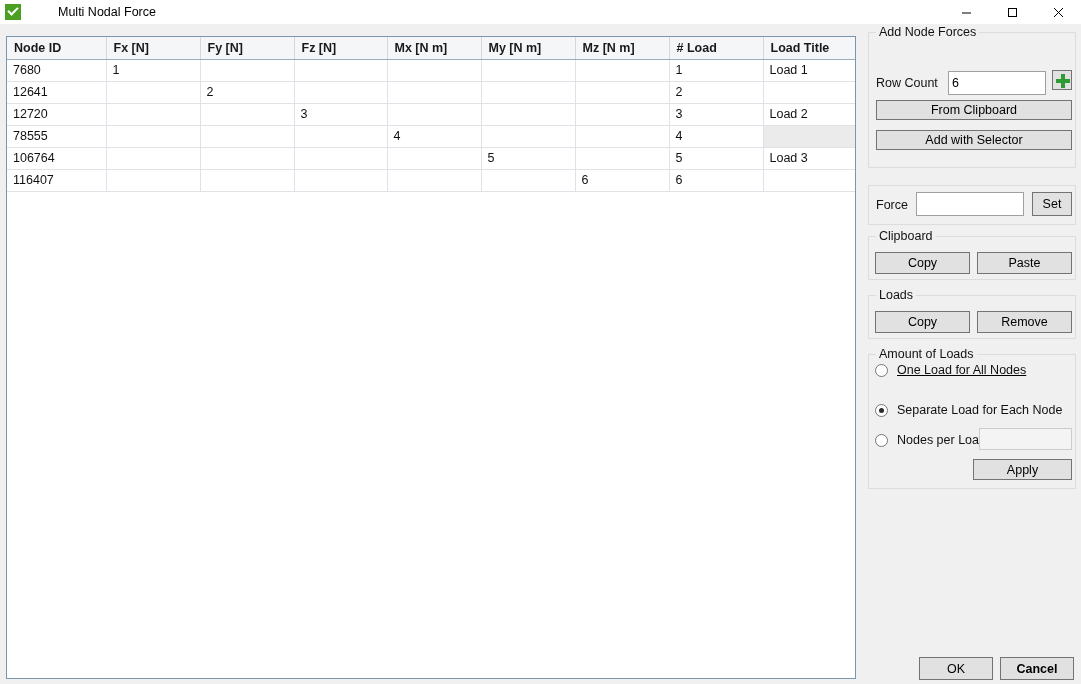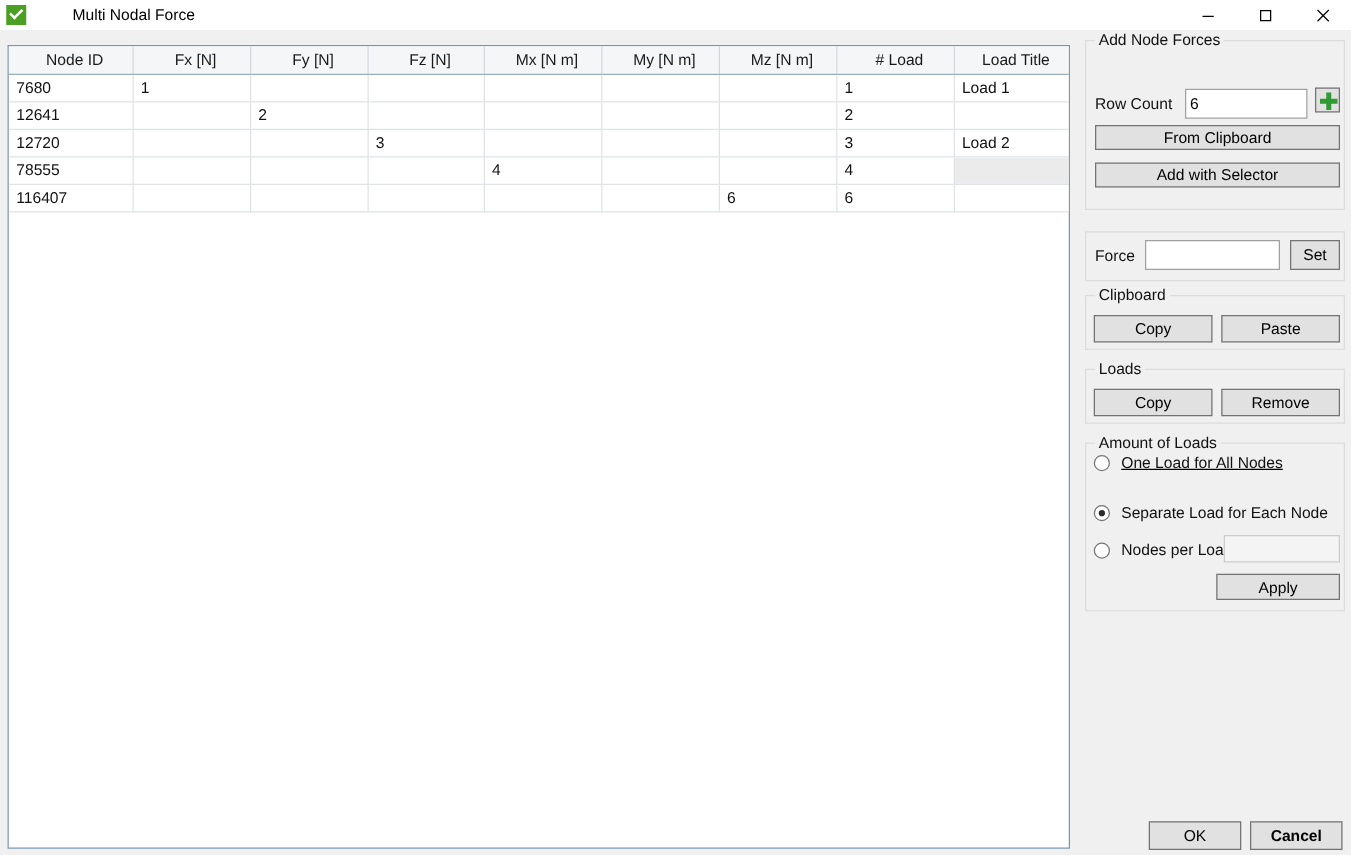--- a/index.html
+++ b/index.html
@@ -66,23 +66,23 @@
   table.grid {
     border-collapse: collapse;
     width: 848px;
     table-layout: fixed;
   }
   table.grid th {
     height: 22px;
     background: #f4f6f8;
     border-right: 1px solid #d3d8de;
     border-bottom: 1px solid #9badbd;
-    font-weight: normal;
-    font-size: 12.5px;
-    text-align: center;
+    font-weight: bold;
+    font-size: 12.5px;
+    text-align: left;
     padding: 0 0 0 7px;
     color: #1a1a1a;
     white-space: nowrap;
   }
   table.grid td {
     height: 22px;
     border-right: 1px solid #dfe3e8;
     border-bottom: 1px solid #dfe3e8;
     padding: 0 0 0 6px;
     font-size: 12.5px;
@@ -275,20 +275,31 @@
         <td></td>
         <td></td>
         <td></td>
         <td>4</td>
         <td></td>
         <td></td>
         <td>4</td>
         <td class="sel"></td>
       </tr>
       <tr>
+        <td>106764</td>
+        <td></td>
+        <td></td>
+        <td></td>
+        <td></td>
+        <td>5</td>
+        <td></td>
+        <td>5</td>
+        <td>Load 3</td>
+      </tr>
+      <tr>
         <td>116407</td>
         <td></td>
         <td></td>
         <td></td>
         <td></td>
         <td></td>
         <td>6</td>
         <td>6</td>
         <td></td>
       </tr>

